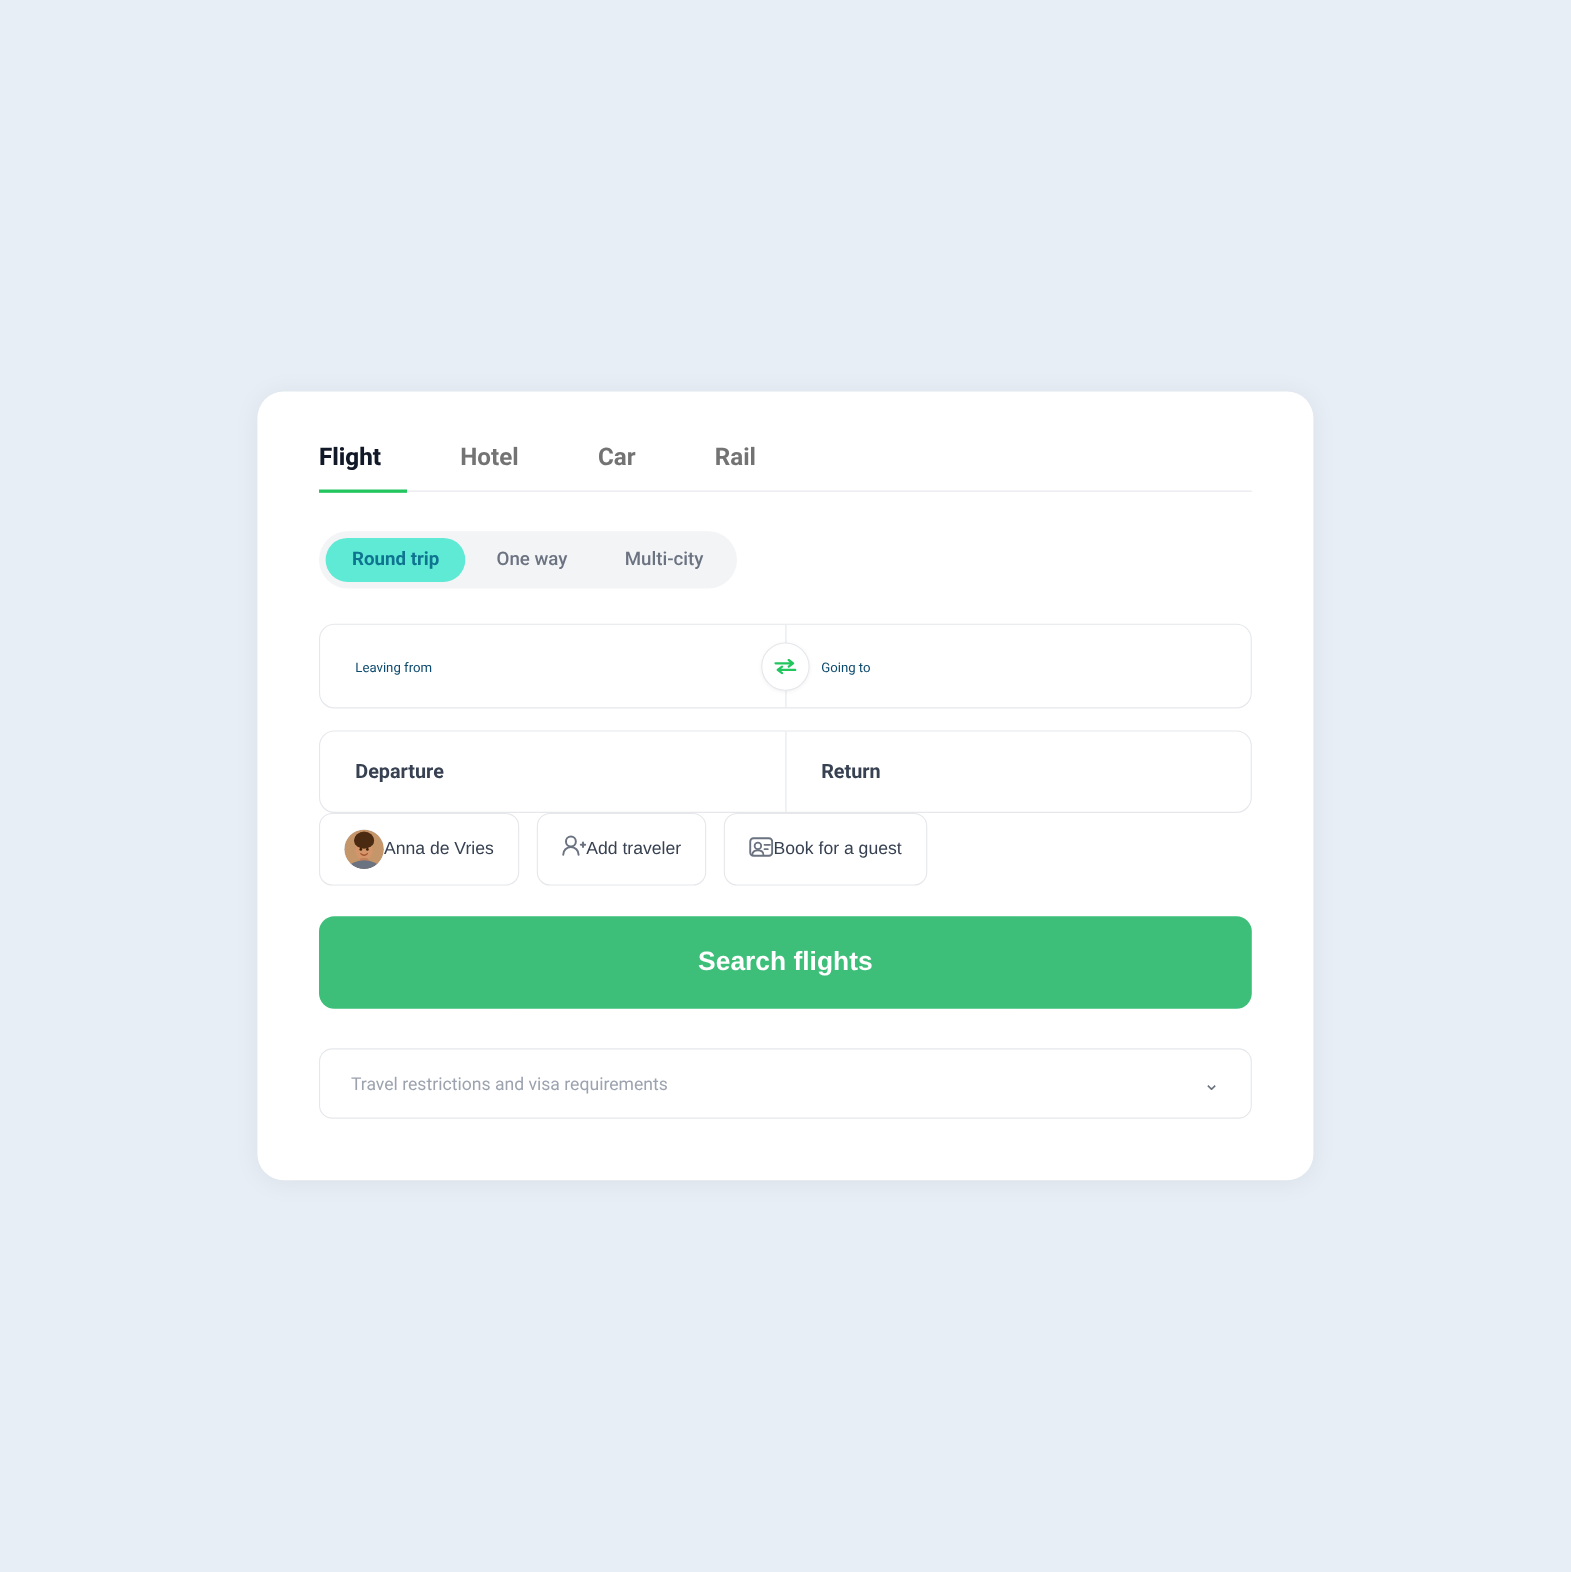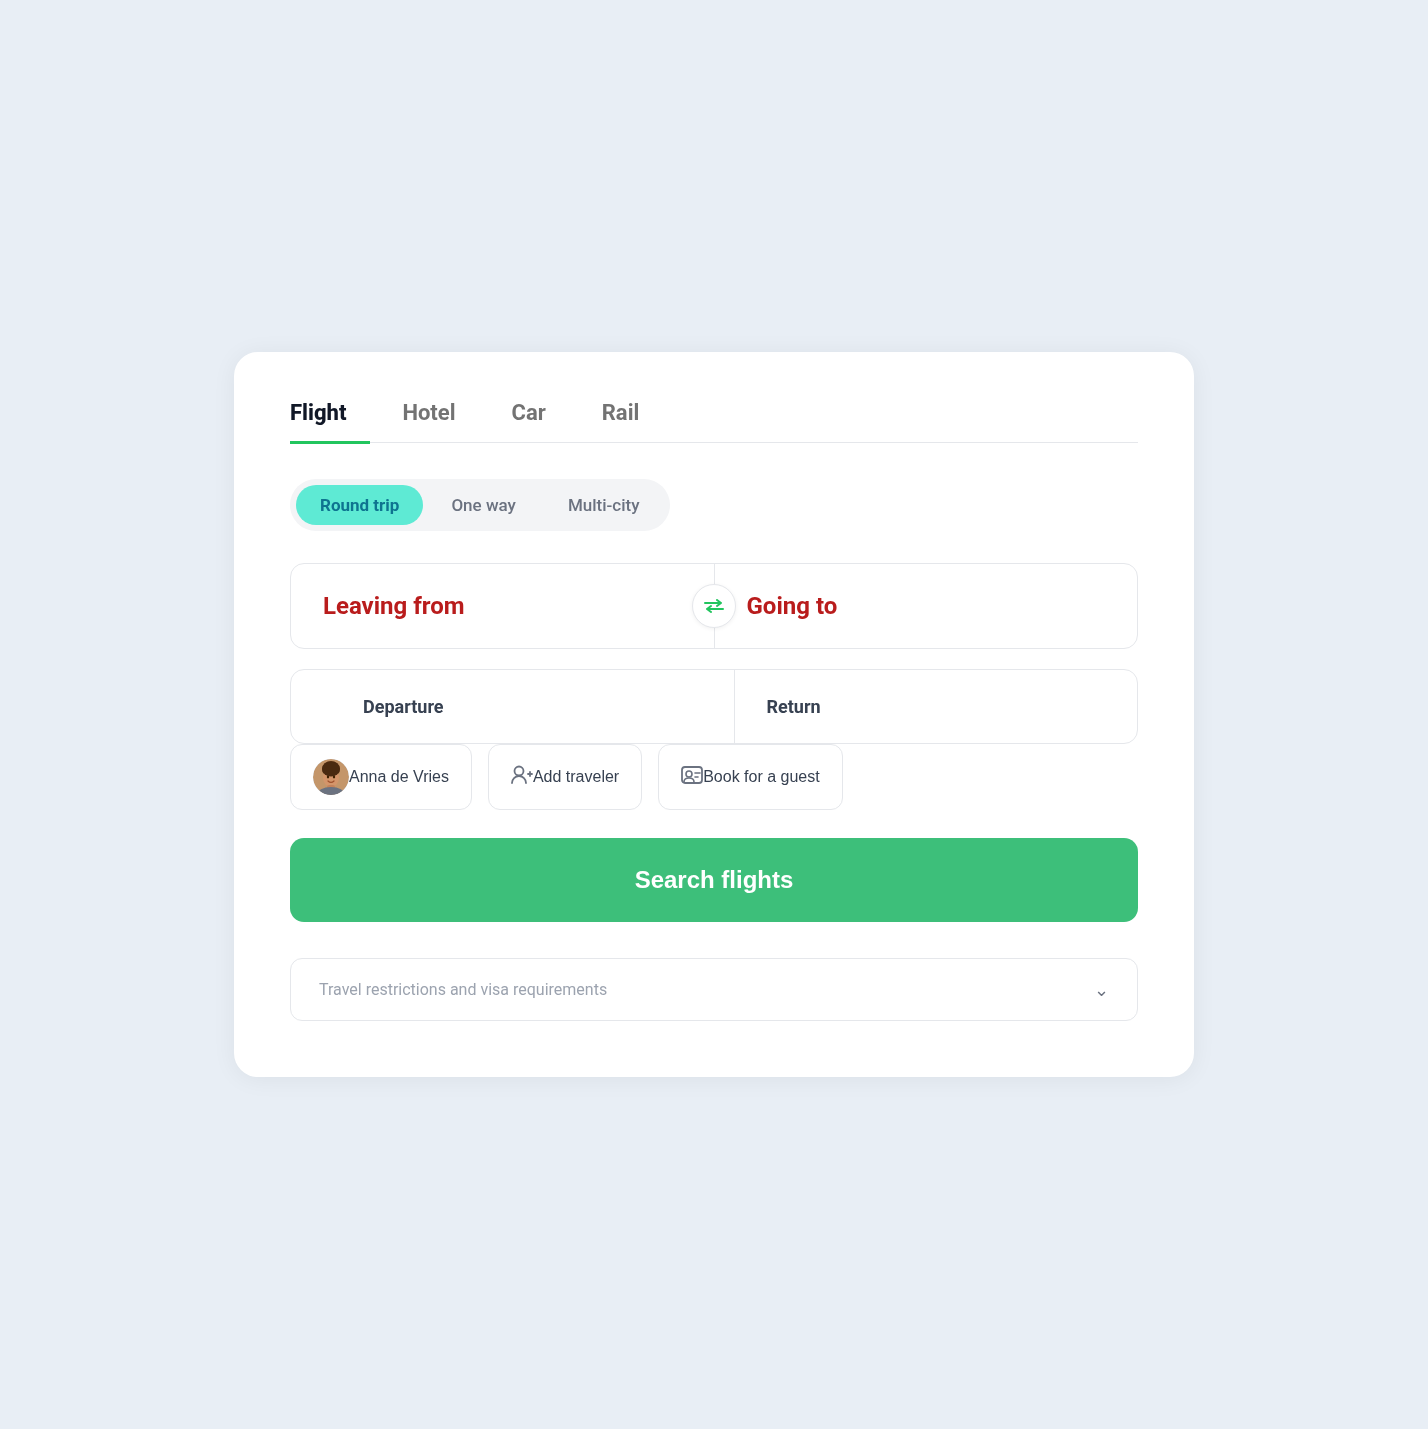--- a/index.html
+++ b/index.html
@@ -35,21 +35,21 @@
       max-width: 960px;
       box-shadow: 0 2px 24px rgba(0,0,0,0.06);
     }
 
     
     .tabs {
       display: flex;
       align-items: flex-end;
       border-bottom: 1.5px solid #e5e7eb;
       margin-bottom: 36px;
-      gap: 0;
+      gap: 16px;
     }
 
     .tab {
       padding: 0 24px 16px 0;
       font-size: 22px;
       font-weight: 700;
       color: #737373;
       cursor: pointer;
       border-bottom: 3px solid transparent;
       margin-bottom: -1.5px;
@@ -113,23 +113,23 @@
       flex: 1;
       padding: 28px 32px;
       cursor: pointer;
     }
 
     .location-field:first-child {
       border-right: 1.5px solid #e5e7eb;
     }
 
     .location-label {
-      font-size: 24px;
-      font-weight: 700;
-      color: #b91c1c;
+      font-size: 12px;
+      font-weight: 400;
+      color: #0c4a6e;
     }
 
     .swap-btn {
       position: absolute;
       left: 50%;
       transform: translateX(-50%);
       width: 44px;
       height: 44px;
       background: #ffffff;
       border: 1.5px solid #e5e7eb;
@@ -142,21 +142,20 @@
       color: #22c55e;
       font-size: 18px;
       box-shadow: 0 1px 4px rgba(0,0,0,0.06);
     }
 
     
     .date-row {
       display: flex;
       border: 1.5px solid #e5e7eb;
       border-radius: 14px;
-      padding-left: 40px;
     }
 
     .date-field {
       flex: 1;
       padding: 26px 32px;
       cursor: pointer;
     }
 
     .date-field:first-child {
       border-right: 1.5px solid #e5e7eb;

